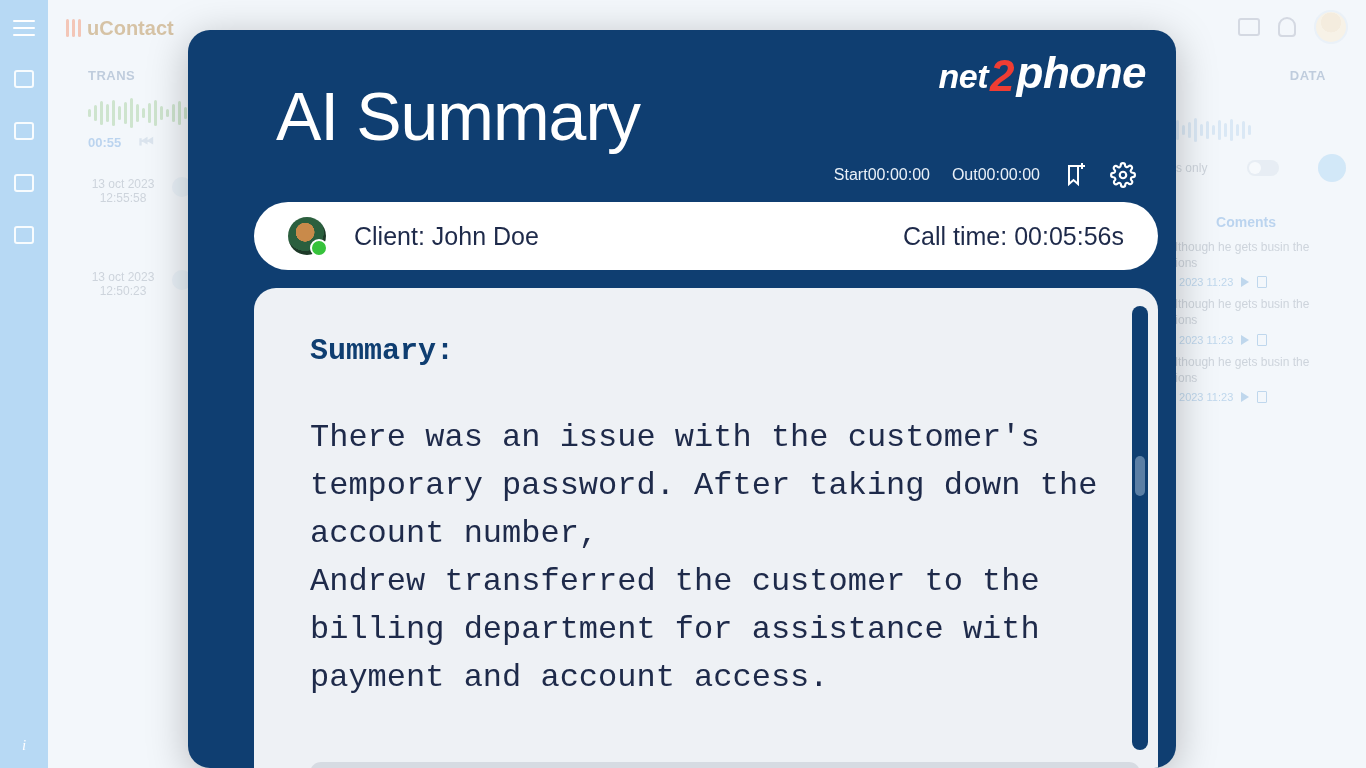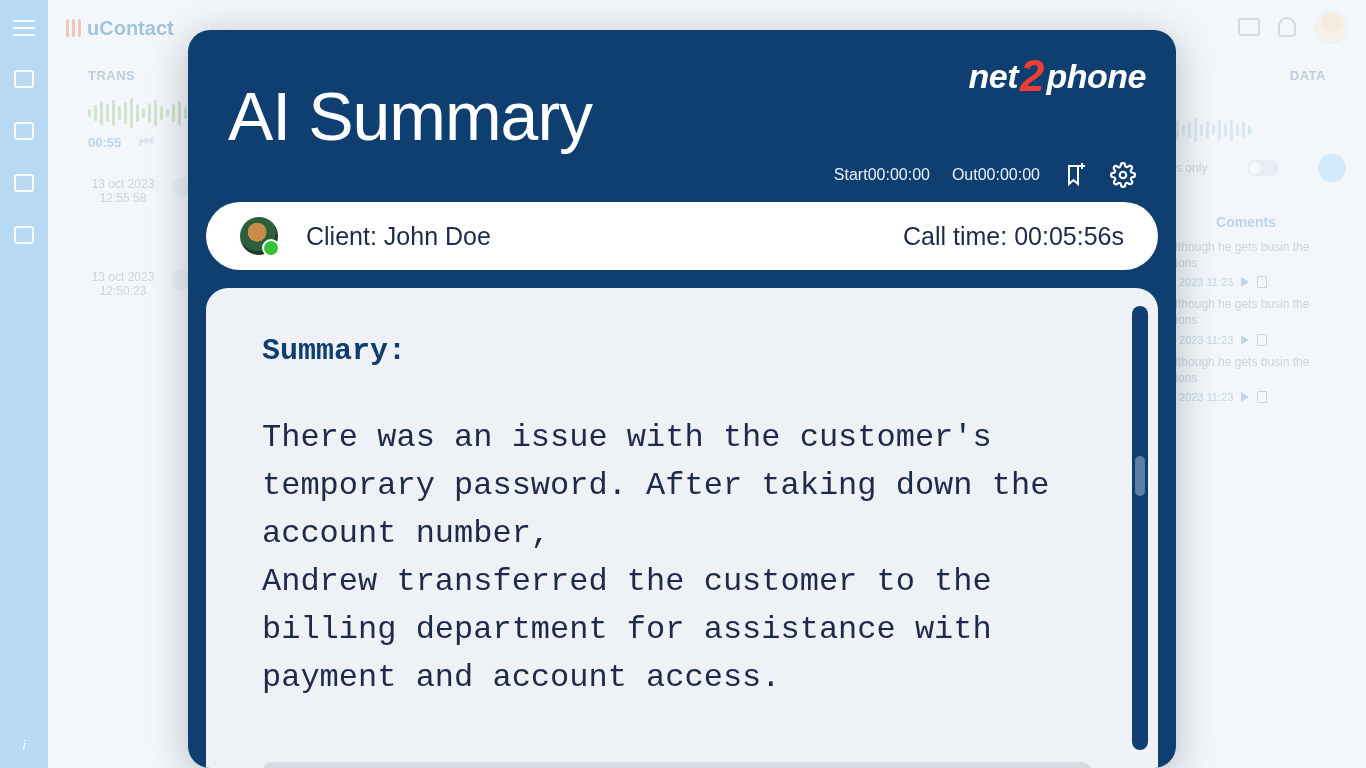--- a/index.html
+++ b/index.html
@@ -22,21 +22,21 @@
 .bg-sidebar .ic { width:20px; height:18px; border:2px solid #fff; border-radius:3px; opacity:.9; }
 .bg-sidebar .info { position:absolute; bottom:14px; color:#fff; font-style:italic; font-family:Georgia,serif; font-size:15px; }
 
 .bg-top {
   position: absolute; left: 48px; right: 0; top: 0; height: 56px;
   display:flex; align-items:center; gap:14px; padding:0 18px;
 }
 .bg-logo { display:flex; align-items:center; gap:6px; color:#f26a3b; font-weight:700; font-size:20px; opacity:.35; }
 .bg-logo .bars { display:flex; gap:3px; }
 .bg-logo .bars span{ width:3px;height:18px;background:#f26a3b;border-radius:2px;}
-.bg-logo .txt { color:#0369a1; }
+.bg-logo .txt { color:#a16207; }
 .bg-top-right { position:absolute; right:18px; top:10px; display:flex; align-items:center; gap:18px; opacity:.35; }
 .bg-top-right .sq{width:22px;height:18px;border:2px solid #9aa0b4;border-radius:3px;}
 .bg-top-right .bell{width:18px;height:20px;border:2px solid #9aa0b4;border-radius:9px 9px 4px 4px;}
 .bg-top-right .av{width:34px;height:34px;border-radius:50%;background:radial-gradient(circle at 50% 35%, #f6d7a8 0 40%, #ffe7c2 41% 100%);border:2px solid #d9e6f2;}
 
 .bg-body {
   position:absolute; left:48px; right:0; top:56px; bottom:0;
   opacity:.28;
 }
 .bg-tabs { display:flex; justify-content:space-between; padding:12px 40px 0 40px; color:#3a5f8f; font-size:13px; font-weight:600; letter-spacing:.5px; }
@@ -62,35 +62,35 @@
 
 
 .modal {
   position: absolute;
   left: 188px; top: 30px;
   width: 988px; height: 738px;
   background: #0f3e71;
   border-radius: 22px;
   overflow: hidden;
   box-shadow: 0 8px 40px rgba(0,0,0,.25);
-  display:flex; flex-direction:column;
+  display:flex; flex-direction:column;padding-left:48px;
 }
 .modal-header {
   padding: 26px 40px 14px 40px;
   color:#fff;
   position:relative;
 }
 .brand {
   position:absolute; right:30px; top:18px;
   display:flex; align-items: baseline; font-weight:800; font-style:italic;
   white-space: nowrap;
 }
 .brand .n1{font-size:34px;color:#fff;letter-spacing:-.5px;}
 .brand .n2{font-size:44px;color:#ef3d33;margin:0 2px;position:relative;top:3px;}
-.brand .n3{font-size:34px;color:#fff;letter-spacing:-.5px;}
+.brand .n3{font-size:44px;color:#fff;letter-spacing:-.5px;}
 .modal-title{
   font-size:68px; font-weight:300; letter-spacing:-1px; line-height:1;
   margin-top:26px;
 }
 .modal-meta{
   display:flex; justify-content:flex-end; align-items:center; gap:22px;
   margin-top:12px; font-size:16px; color:#eaf1f8;
 }
 .modal-meta .pair{display:flex; gap:0; align-items:baseline;}
 .modal-meta .icbtn{width:26px;height:26px;display:flex;align-items:center;justify-content:center;}

